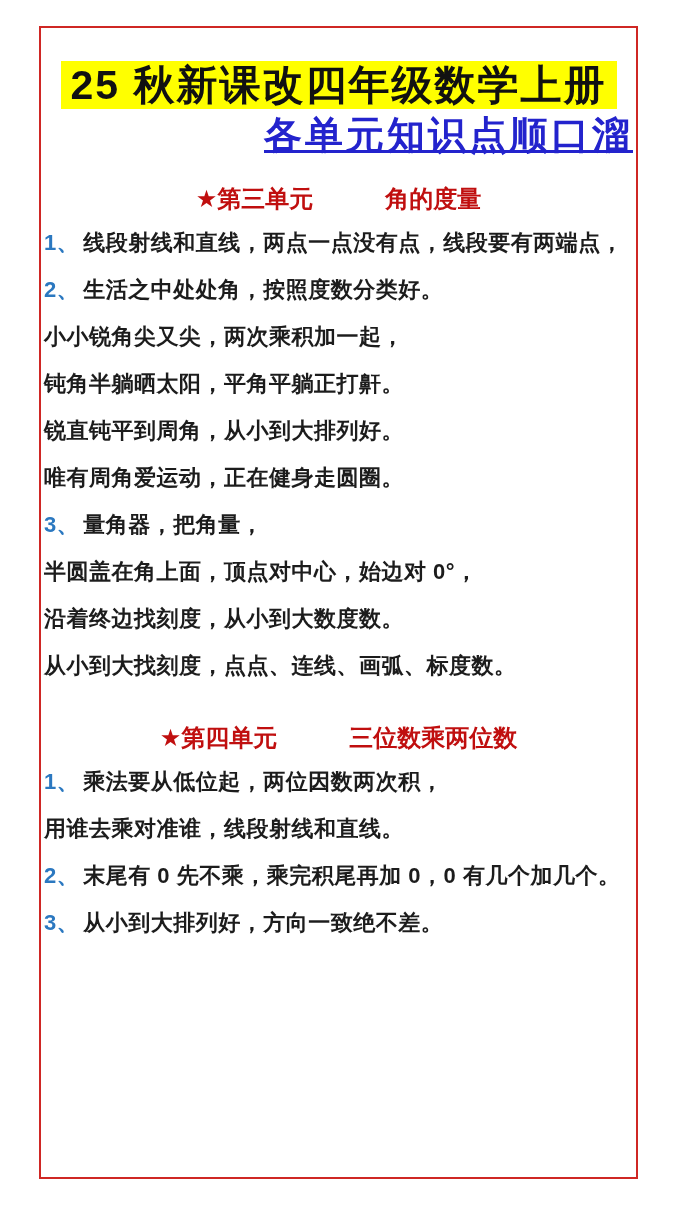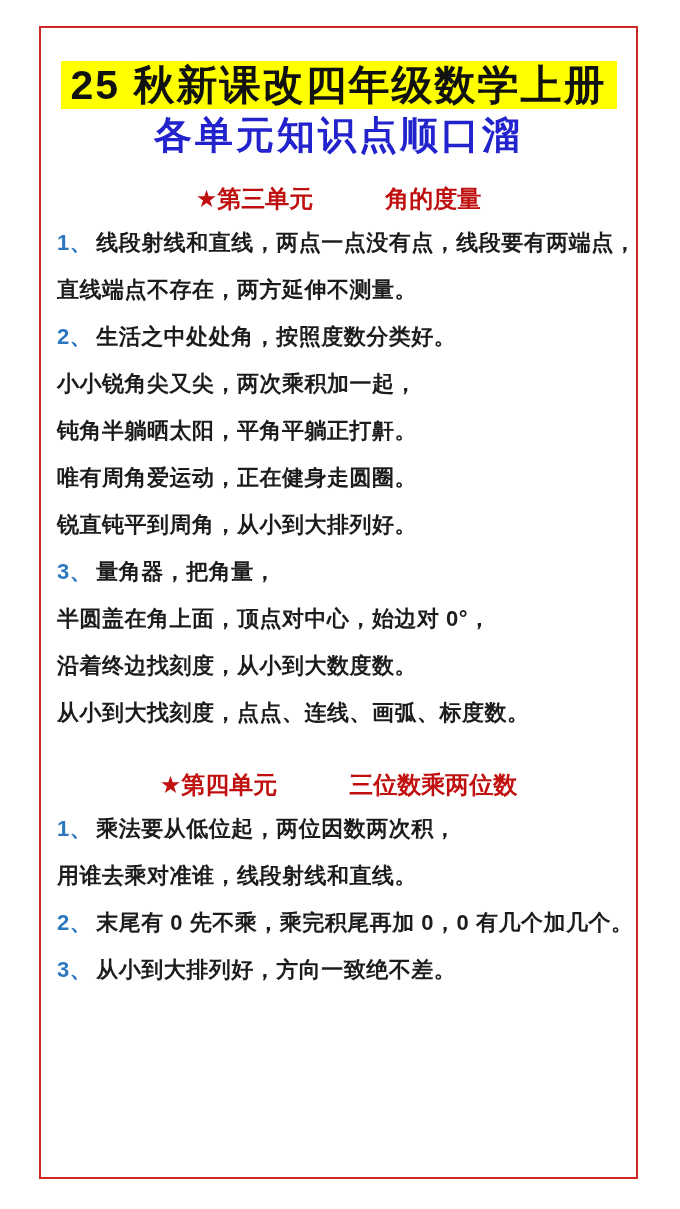--- a/index.html
+++ b/index.html
@@ -19,46 +19,47 @@
     position: absolute;
     left: 39px;
     top: 26px;
     width: 595px;
     height: 1149px;
     border: 2px solid #cf2724;
     background: #ffffff;
     box-sizing: content-box;
   }
   .content {
-    padding: 0 16px;
+    padding: 0 3px;
   }
   .title-wrap {
     text-align: center;
     margin-top: 33px;
   }
   .main-title {
     display: inline-block;
     background: #ffff00;
     color: #111111;
     font-size: 41px;
     line-height: 48px;
     font-weight: 700;
     letter-spacing: 2px;
     padding: 0 10px;
     white-space: nowrap;
   }
   .subtitle {
-    text-align: center;
+    text-align: right;
     color: #2323cd;
     font-size: 38px;
     line-height: 44px;
     font-weight: 700;
     letter-spacing: 3px;
     margin-top: 4px;
     white-space: nowrap;
+    text-decoration: underline;
   }
   .section-heading {
     text-align: center;
     color: #c00f0f;
     font-size: 24px;
     line-height: 26px;
     font-weight: 700;
     white-space: nowrap;
   }
   .section-heading .unit {
@@ -90,26 +91,25 @@
       <span class="main-title">25 秋新课改四年级数学上册</span>
     </div>
 
     <div class="subtitle">各单元知识点顺口溜</div>
 
     <div class="section-heading s3-heading">
       <span class="unit"><span>★</span><span>第三单元</span></span><span>角的度量</span>
     </div>
 
     <div class="rhyme-line"><span class="num">1、</span><span>线段射线和直线，两点一点没有点，线段要有两端点，</span></div>
-    <div class="rhyme-line"><span>直线端点不存在，两方延伸不测量。</span></div>
     <div class="rhyme-line"><span class="num">2、</span><span>生活之中处处角，按照度数分类好。</span></div>
     <div class="rhyme-line"><span>小小锐角尖又尖，两次乘积加一起，</span></div>
     <div class="rhyme-line"><span>钝角半躺晒太阳，平角平躺正打鼾。</span></div>
+    <div class="rhyme-line"><span>锐直钝平到周角，从小到大排列好。</span></div>
     <div class="rhyme-line"><span>唯有周角爱运动，正在健身走圆圈。</span></div>
-    <div class="rhyme-line"><span>锐直钝平到周角，从小到大排列好。</span></div>
     <div class="rhyme-line"><span class="num">3、</span><span>量角器，把角量，</span></div>
     <div class="rhyme-line"><span>半圆盖在角上面，顶点对中心，始边对 0°，</span></div>
     <div class="rhyme-line"><span>沿着终边找刻度，从小到大数度数。</span></div>
     <div class="rhyme-line"><span>从小到大找刻度，点点、连线、画弧、标度数。</span></div>
 
     <div class="section-heading s4-heading">
       <span class="unit"><span>★</span><span>第四单元</span></span><span>三位数乘两位数</span>
     </div>
 
     <div class="rhyme-line"><span class="num">1、</span><span>乘法要从低位起，两位因数两次积，</span></div>

